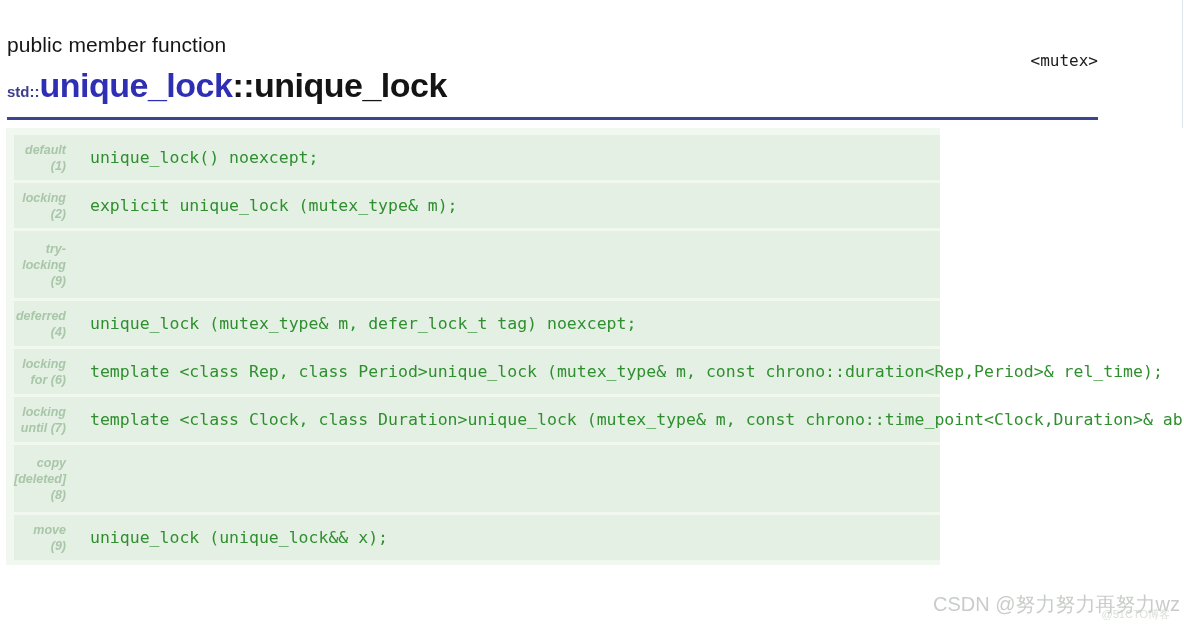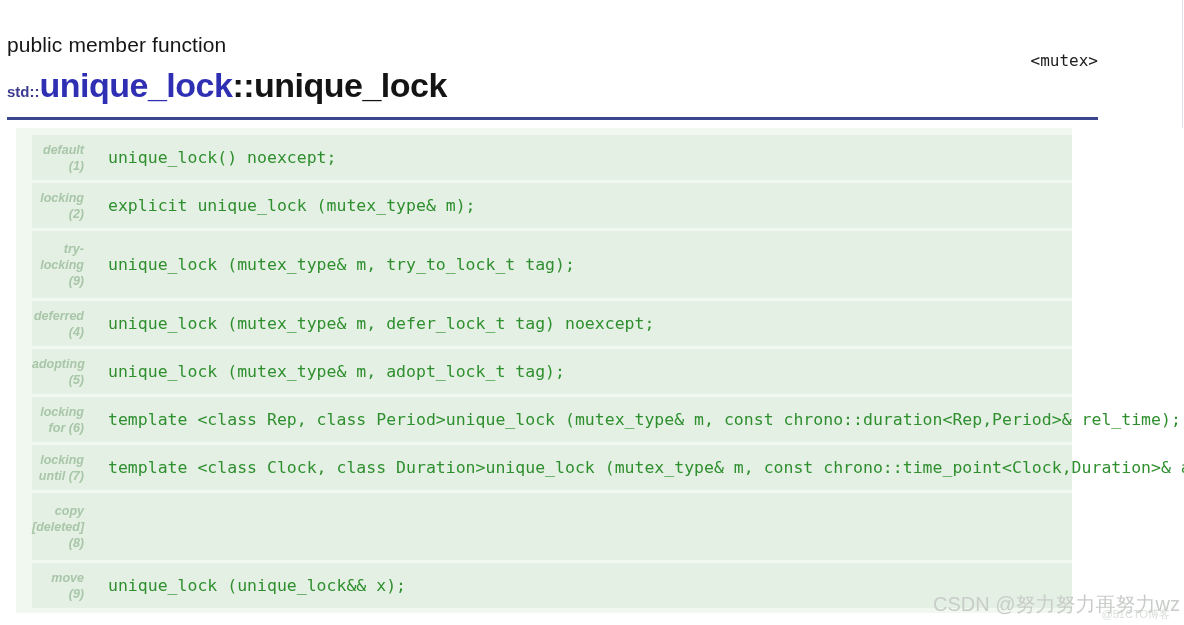--- a/index.html
+++ b/index.html
@@ -42,23 +42,23 @@
     position: absolute; left: 0; top: 117px; width: 100%; height: 3px;
     background: #3a478f; border: none; margin: 0;
   }
   .page-edge {
     position: absolute; right: 1px; top: 0; width: 1px; height: 128px;
     background: #dfe3ea;
   }
 
   
   .decl-table {
-    position: absolute; left: 16px; top: 128px; width: 1056px;
+    position: absolute; left: 6px; top: 128px; width: 934px;
     background: #f0f8f0;
-    padding: 7px 0 5px 16px;
+    padding: 7px 0 5px 8px;
     box-sizing: border-box;
   }
   .decl-row {
     display: flex; align-items: center;
     background: #e3f0e3;
     height: 45px;
     margin-bottom: 3px;
   }
   .decl-row.tall { height: 67px; }
   .decl-row:last-child { margin-bottom: 0; }
@@ -111,34 +111,28 @@
   <div class="decl-row">
     <div class="decl-label">locking
 (2)</div>
     <div class="decl-code">explicit unique_lock (mutex_type&amp; m);</div>
   </div>
 
   <div class="decl-row tall">
     <div class="decl-label">try-
 locking
 (9)</div>
-    <div class="decl-code">unique_lock (mutex_type&amp; m, try_to_lock_t tag);</div>
   </div>
 
   <div class="decl-row">
     <div class="decl-label">deferred
 (4)</div>
     <div class="decl-code">unique_lock (mutex_type&amp; m, defer_lock_t tag) noexcept;</div>
   </div>
 
-  <div class="decl-row">
-    <div class="decl-label">adopting
-(5)</div>
-    <div class="decl-code">unique_lock (mutex_type&amp; m, adopt_lock_t tag);</div>
-  </div>
 
   <div class="decl-row">
     <div class="decl-label">locking
 for (6)</div>
     <div class="decl-code">template &lt;class Rep, class Period&gt;unique_lock (mutex_type&amp; m, const chrono::duration&lt;Rep,Period&gt;&amp; rel_time);</div>
   </div>
 
   <div class="decl-row">
     <div class="decl-label">locking
 until (7)</div>

